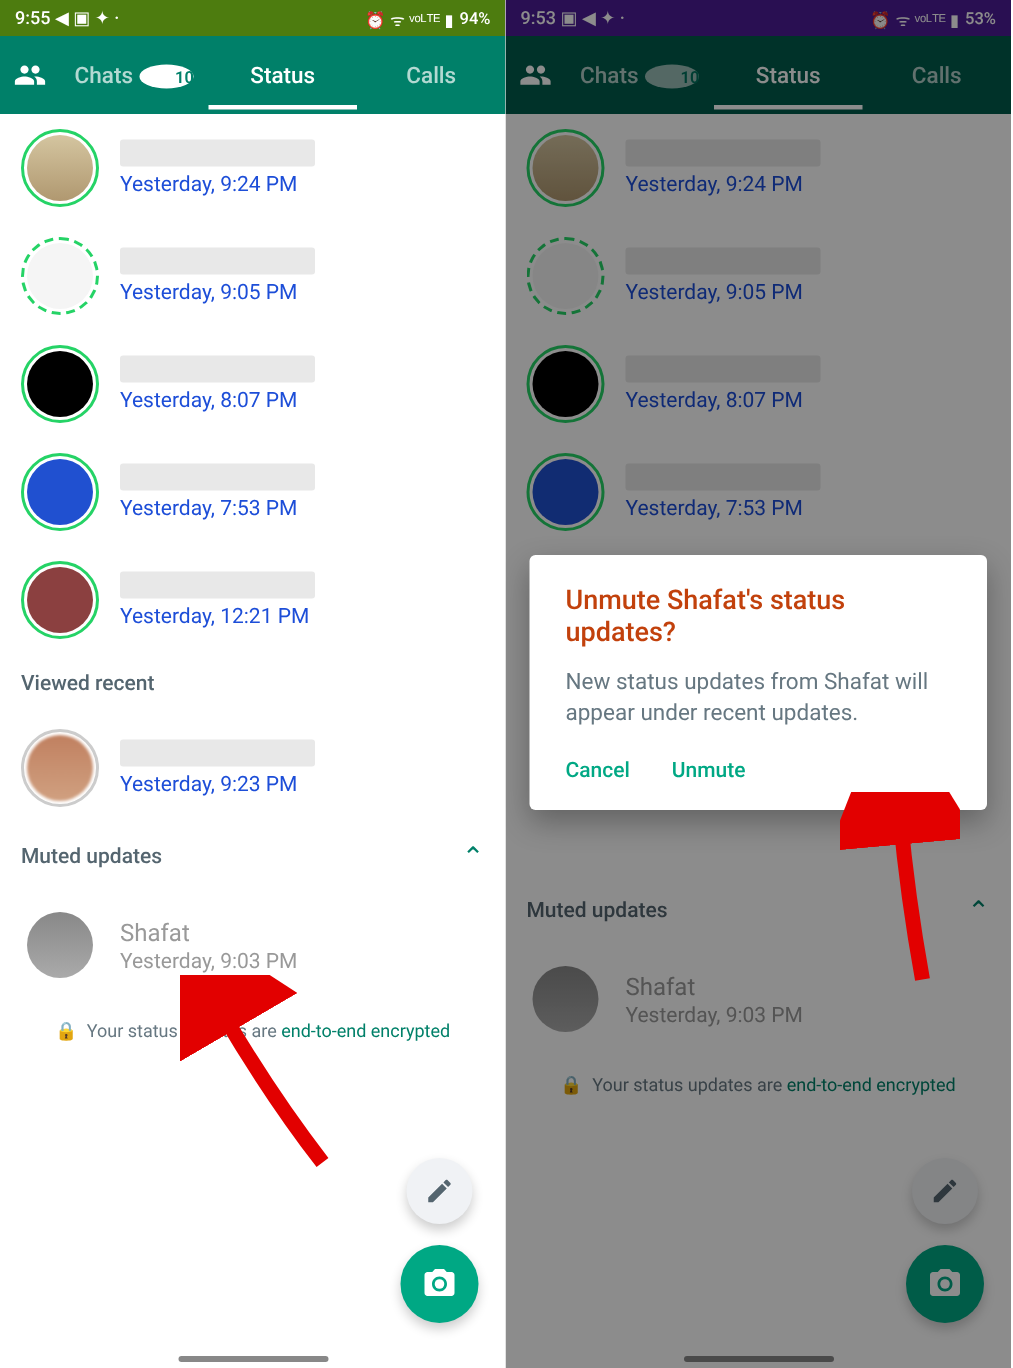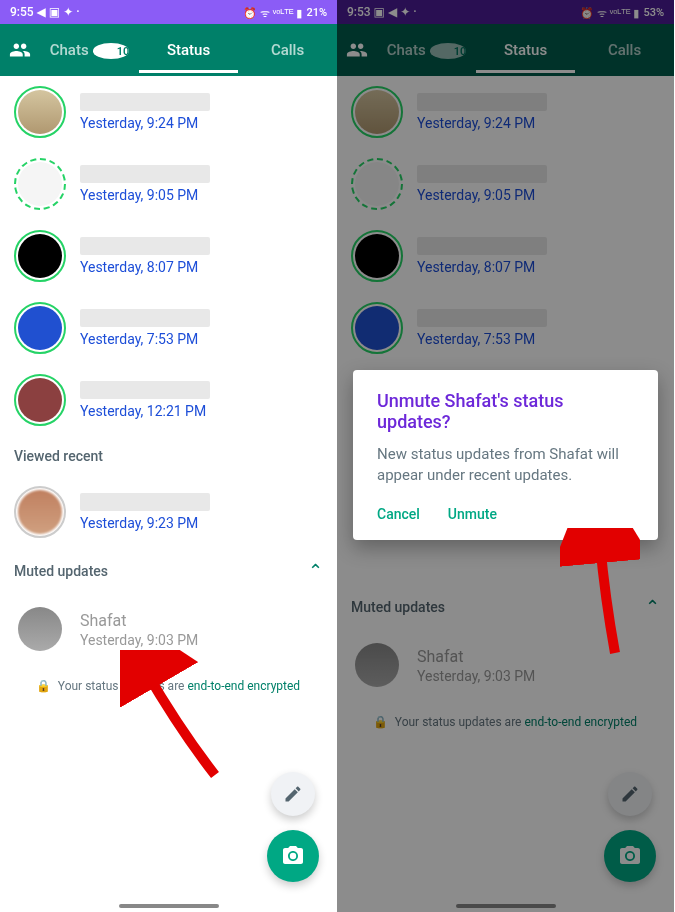--- a/index.html
+++ b/index.html
@@ -1,20 +1,20 @@
 <!DOCTYPE html>
 <html><head>
   <meta charset="utf-8">
   <style>
     * { margin: 0; padding: 0; box-sizing: border-box; font-family: -apple-system, Roboto, sans-serif; }
     body { display: flex; background: #fff; width: 675px; height: 912px; }
     .screen { width: 337px; position: relative; overflow: hidden; background: #fff; display: flex; flex-direction: column; }
     .screen2 { position: relative; }
     .screen2 .dim { position: absolute; inset: 0; background: rgba(0,0,0,0.45); z-index: 5; }
-    .status-bar { height: 24px; background: #8b5cf6; color: #fff; display: flex; justify-content: space-between; align-items: center; padding: 0 10px; font-size: 12px; font-weight: 500; }
+    .status-bar { height: 24px; background: #4d7c0f; color: #fff; display: flex; justify-content: space-between; align-items: center; padding: 0 10px; font-size: 12px; font-weight: 500; }
     .status-bar .right { display: flex; align-items: center; gap: 4px; font-size: 11px; }
     .top-nav { height: 52px; background: #008069; display: flex; align-items: center; color: #fff; }
     .community-icon { width: 40px; display: flex; justify-content: center; }
     .tab { flex: 1; text-align: center; font-size: 15px; font-weight: 500; color: rgba(255,255,255,0.7); padding: 14px 0; position: relative; }
     .tab.active { color: #fff; }
     .tab.active::after { content: ''; position: absolute; bottom: 0; left: 0; right: 0; height: 3px; background: #fff; }
     .badge { display: inline-flex; background: #fff; color: #008069; border-radius: 50%; min-width: 20px; height: 16px; font-size: 11px; justify-content: center; align-items: center; margin-left: 4px; font-weight: 600; padding-left: 24px; }
     .status-list { flex: 1; overflow: hidden; background: #fff; }
     .status-item { display: flex; align-items: center; padding: 10px 14px; gap: 14px; }
     .avatar-ring { width: 52px; height: 52px; border-radius: 50%; border: 2px solid #25d366; display: flex; align-items: center; justify-content: center; flex-shrink: 0; }
@@ -37,38 +37,38 @@
     .section-header { padding: 12px 14px; font-size: 14px; font-weight: 500; color: #54656f; display: flex; justify-content: space-between; align-items: center; }
     .chevron { color: #008069; font-size: 18px; }
     .e2e { display: flex; align-items: center; justify-content: center; gap: 6px; font-size: 12px; color: #667781; padding: 14px; }
     .e2e .link { color: #008069; }
     .lock-icon { color: #8696a0; }
     .fab { position: absolute; right: 18px; width: 52px; height: 52px; border-radius: 50%; display: flex; align-items: center; justify-content: center; box-shadow: 0 4px 8px rgba(0,0,0,0.2); }
     .fab.camera { bottom: 30px; background: #00a884; color: #fff; z-index: 2; }
     .fab.pencil { bottom: 96px; background: #f0f2f5; color: #54656f; width: 44px; height: 44px; right: 22px; z-index: 2; }
     .nav-bar { position: absolute; bottom: 4px; left: 50%; transform: translateX(-50%); width: 100px; height: 4px; background: #888; border-radius: 2px; z-index: 2; }
     .dialog { position: absolute; left: 16px; right: 16px; top: 370px; background: #fff; border-radius: 4px; padding: 20px 24px 10px; z-index: 10; box-shadow: 0 8px 20px rgba(0,0,0,0.3); }
-    .dialog-title { font-size: 18px; font-weight: 500; color: #6d28d9; margin-bottom: 12px; }
+    .dialog-title { font-size: 18px; font-weight: 500; color: #c2410c; margin-bottom: 12px; }
     .dialog-body { font-size: 15px; color: #667781; line-height: 1.4; margin-bottom: 20px; }
     .dialog-actions { display: flex; justify-content: flex-start; gap: 28px; padding-bottom: 8px; }
     .dialog-btn { color: #00a884; font-size: 14px; font-weight: 500; cursor: pointer; }
     .arrow { position: absolute; z-index: 20; pointer-events: none; }
     .arrow1 { left: 120px; top: 650px; width: 110px; height: 130px; }
     .arrow2 { left: 560px; top: 528px; width: 80px; height: 130px; }
     .arrow svg { width: 100%; height: 100%; }
   </style>
 </head>
 <body>
 
 <div class="screen">
   <div class="status-bar">
     <div><span>9:55</span> <span>◀ ▣ ✦ ·</span></div>
     <div class="right">
         <span>⏰ ᯤ ᵛᵒᴸᵀᴱ ▮</span>
-        <span>21%</span>
+        <span>94%</span>
       </div>
   </div>
   <div class="top-nav">
     <div class="community-icon">
       <svg width="22" height="22" viewBox="0 0 24 24" fill="#fff">
           <path d="M16 11c1.66 0 3-1.34 3-3s-1.34-3-3-3-3 1.34-3 3 1.34 3 3 3zm-8 0c1.66 0 3-1.34 3-3S9.66 5 8 5 5 6.34 5 8s1.34 3 3 3zm0 2c-2.33 0-7 1.17-7 3.5V19h14v-2.5c0-2.33-4.67-3.5-7-3.5zm8 0c-.29 0-.62.02-.97.05 1.16.84 1.97 1.97 1.97 3.45V19h6v-2.5c0-2.33-4.67-3.5-7-3.5z"></path>
         </svg>
     </div>
     <div class="tab"><span>Chats</span><span class="badge">10</span></div>
     <div class="tab active">Status</div>

